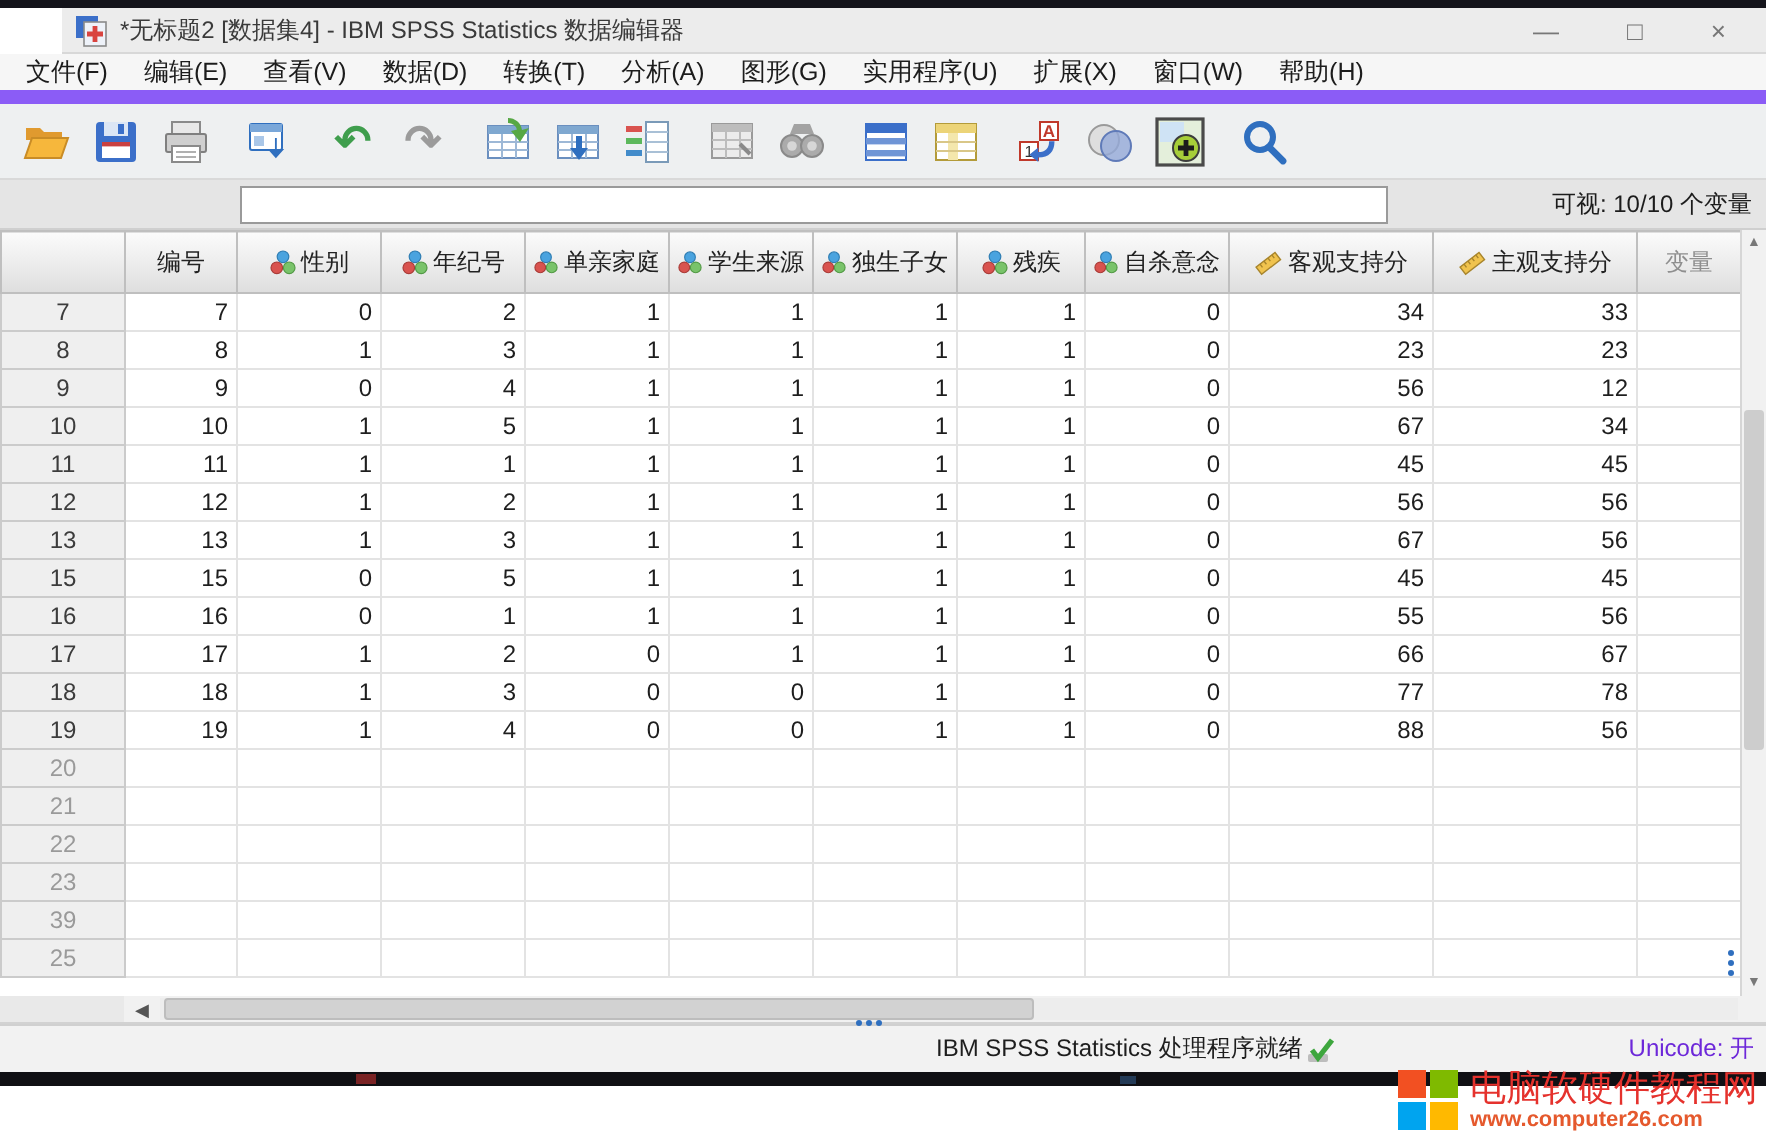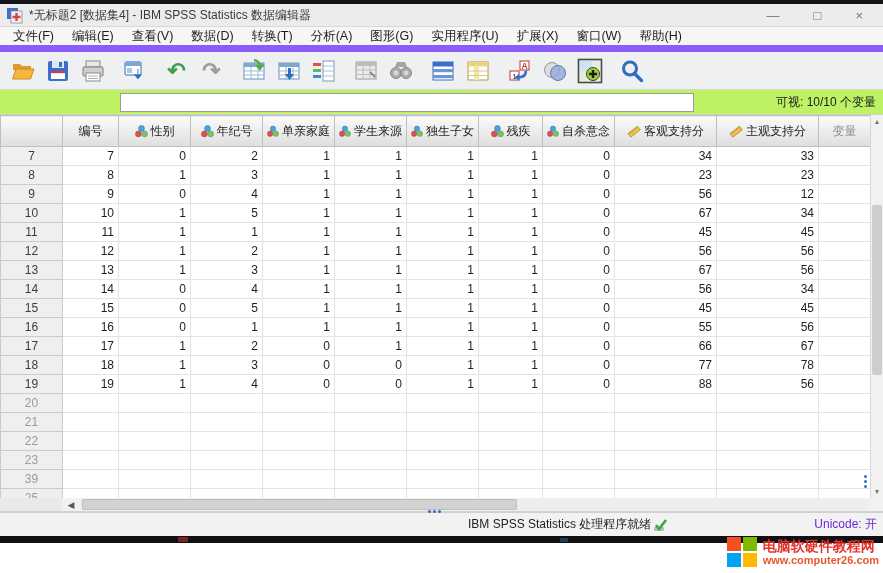--- a/index.html
+++ b/index.html
@@ -1,34 +1,34 @@
 <!DOCTYPE html>
 <html><head>
 <meta charset="utf-8">
 <style>
   html,body{margin:0;padding:0;background:#fff;}
   body{width:883px;height:573px;overflow:hidden;position:relative;
        font-family:"Liberation Sans",sans-serif;-webkit-font-smoothing:antialiased;}
   .window{position:absolute;inset:0;}
   .top-strip{height:4px;background:#14141b;}
   .titlebar{height:23px;background:#ececec;border-bottom:1px solid #d8d8d8;
-            display:flex;align-items:center;padding:0 6px;box-sizing:border-box;}
+            display:flex;align-items:center;padding:0 6px;box-sizing:border-box;margin-left:31px;}
   .app-icon{width:17px;height:17px;display:inline-flex;}
   .title-text{font-size:12px;color:#3a3a3a;margin-left:6px;white-space:nowrap;}
   .win-controls{margin-left:auto;display:flex;align-items:center;gap:34px;padding-right:14px;}
   .wc{font-size:13px;color:#777;line-height:1;cursor:default;}
   .menubar{height:25px;background:#f6f6f6;border-bottom:7px solid #8b5cf6;
            display:flex;align-items:center;padding-left:4px;box-sizing:border-box;}
   .menu-item{font-size:12.5px;color:#1c1c1c;padding:3px 9px;white-space:nowrap;cursor:default;}
   .toolbar{height:38px;background:#eef0f1;border-bottom:1px solid #d9d9d9;
            display:flex;align-items:center;padding-left:5px;box-sizing:border-box;}
   .tbtn{width:35px;height:32px;display:flex;align-items:center;justify-content:center;flex:0 0 auto;}
   .tbtn.gap{margin-left:7px;}
   .tbtn .glyph{font-size:22px;font-weight:bold;line-height:1;}
-  .editrow{height:25px;background:#bef264;border-bottom:1px solid #cfcfcf;
+  .editrow{height:25px;background:#e5e5e5;border-bottom:1px solid #cfcfcf;
            display:flex;align-items:center;box-sizing:border-box;}
   .cellref{width:120px;height:100%;flex:0 0 auto;}
   .celledit{width:566px;height:17px;border:1px solid #9a9a9a;background:#fff;
             font-size:12px;padding:0 3px;flex:0 0 auto;font-family:"Liberation Sans",sans-serif;}
   .visiblelabel{margin-left:auto;font-size:12px;color:#1c1c1c;padding-right:7px;white-space:nowrap;}
   .gridwrap{position:relative;height:383px;background:#fff;overflow:hidden;}
   table.grid{border-collapse:collapse;table-layout:fixed;width:870px;}
   table.grid th,table.grid td{box-sizing:border-box;overflow:hidden;white-space:nowrap;
             font-size:12px;padding:0 4px;}
   table.grid thead th{height:31px;background:linear-gradient(#fbfbfb,#dedede);
@@ -64,21 +64,21 @@
              display:flex;align-items:center;font-size:12px;color:#1e1e1e;box-sizing:border-box;}
   .status-msg{position:absolute;left:468px;display:flex;align-items:center;gap:2px;white-space:nowrap;}
   .unicode-label{position:absolute;right:6px;white-space:nowrap;color:#6d28d9;}
   .bottom-strip{height:7px;background:#101014;position:relative;}
   .bottom-strip .blip1{position:absolute;left:178px;top:1px;width:10px;height:5px;background:#7a2324;}
   .bottom-strip .blip2{position:absolute;left:560px;top:2px;width:8px;height:4px;background:#233a56;}
   .watermark{position:absolute;right:4px;bottom:6px;display:flex;align-items:center;gap:6px;z-index:20;}
   .winlogo{display:grid;grid-template-columns:14px 14px;grid-template-rows:14px 14px;gap:2px;}
   .winlogo i{display:block;}
   .wm-text{text-align:left;line-height:1.15;}
-  .wm-name{font-size:14px;font-weight:bold;color:#e5322d;}
+  .wm-name{font-size:18px;font-weight:normal;color:#e5322d;}
   .wm-url{font-size:11px;font-weight:bold;color:#e5592d;}
 </style>
 </head>
 <body>
 
 <div class="window">
 
   <div class="top-strip"></div>
 
   <div class="titlebar">
@@ -461,34 +461,20 @@
             <td class="cell">1</td>
             <td class="cell">1</td>
             <td class="cell">1</td>
             <td class="cell">1</td>
             <td class="cell">0</td>
             <td class="cell">67</td>
             <td class="cell">56</td>
             <td class="cell"></td>
           </tr>
           <tr>
-            <td class="rowhdr">14</td>
-            <td class="cell">14</td>
-            <td class="cell">0</td>
-            <td class="cell">4</td>
-            <td class="cell">1</td>
-            <td class="cell">1</td>
-            <td class="cell">1</td>
-            <td class="cell">1</td>
-            <td class="cell">0</td>
-            <td class="cell">56</td>
-            <td class="cell">34</td>
-            <td class="cell"></td>
-          </tr>
-          <tr>
             <td class="rowhdr">15</td>
             <td class="cell">15</td>
             <td class="cell">0</td>
             <td class="cell">5</td>
             <td class="cell">1</td>
             <td class="cell">1</td>
             <td class="cell">1</td>
             <td class="cell">1</td>
             <td class="cell">0</td>
             <td class="cell">45</td>

